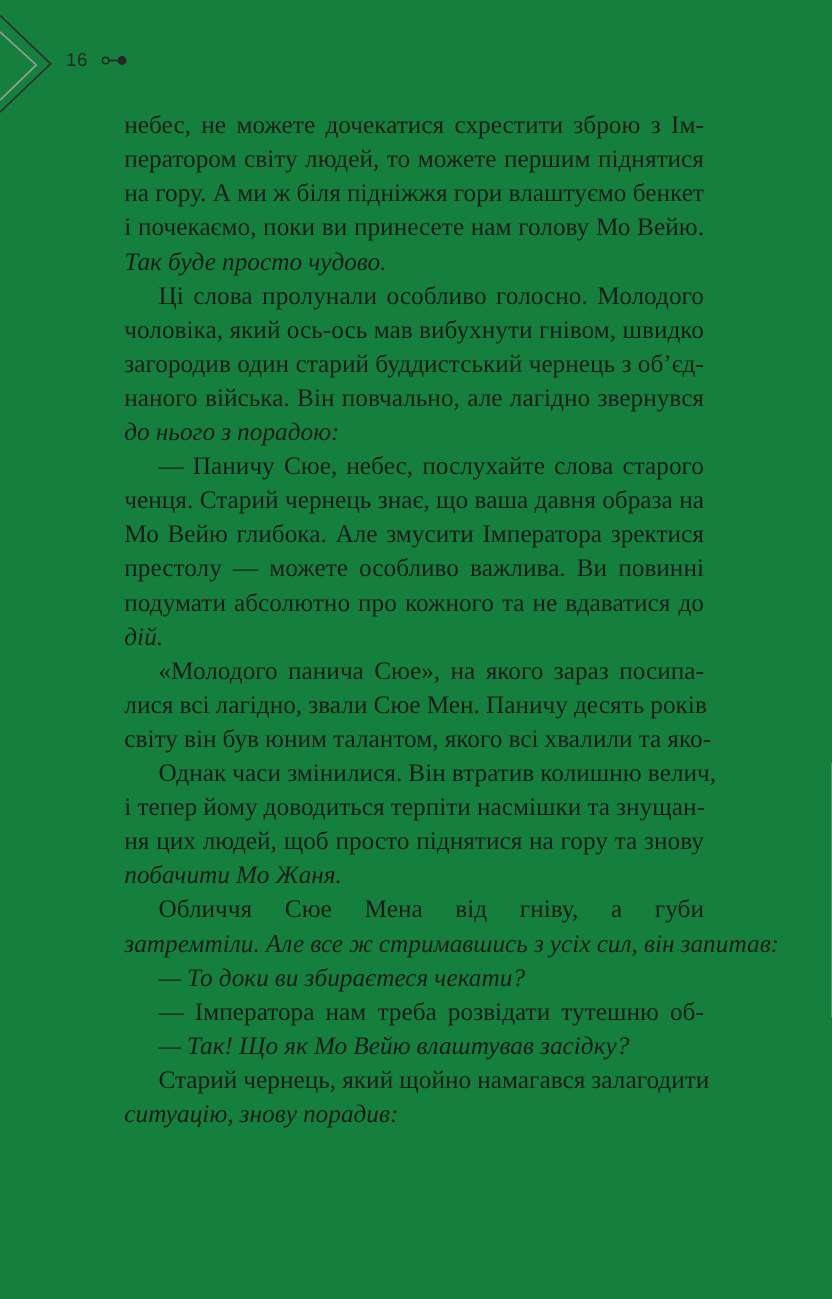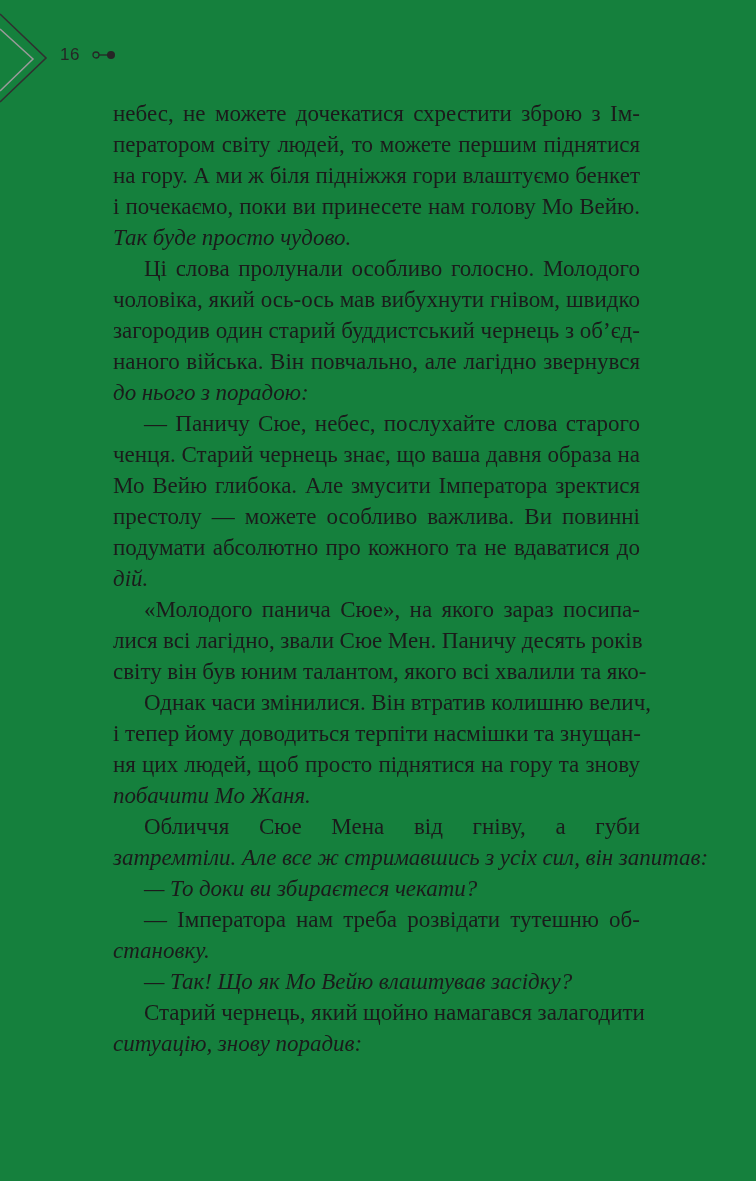--- a/index.html
+++ b/index.html
@@ -296,23 +296,20 @@
       </div>
       <div class="line indent">
         <span>—</span>
         <span>Імператора</span>
         <span>нам</span>
         <span>треба</span>
         <span>розвідати</span>
         <span>тутешню</span>
         <span>об-</span>
       </div>
-      <div class="line end">
-        <span>становку.</span>
-      </div>
       <div class="line end indent">
         <span>—</span>
         <span>Так!</span>
         <span>Що</span>
         <span>як</span>
         <span>Мо</span>
         <span>Вейю</span>
         <span>влаштував</span>
         <span>засідку?</span>
       </div>

